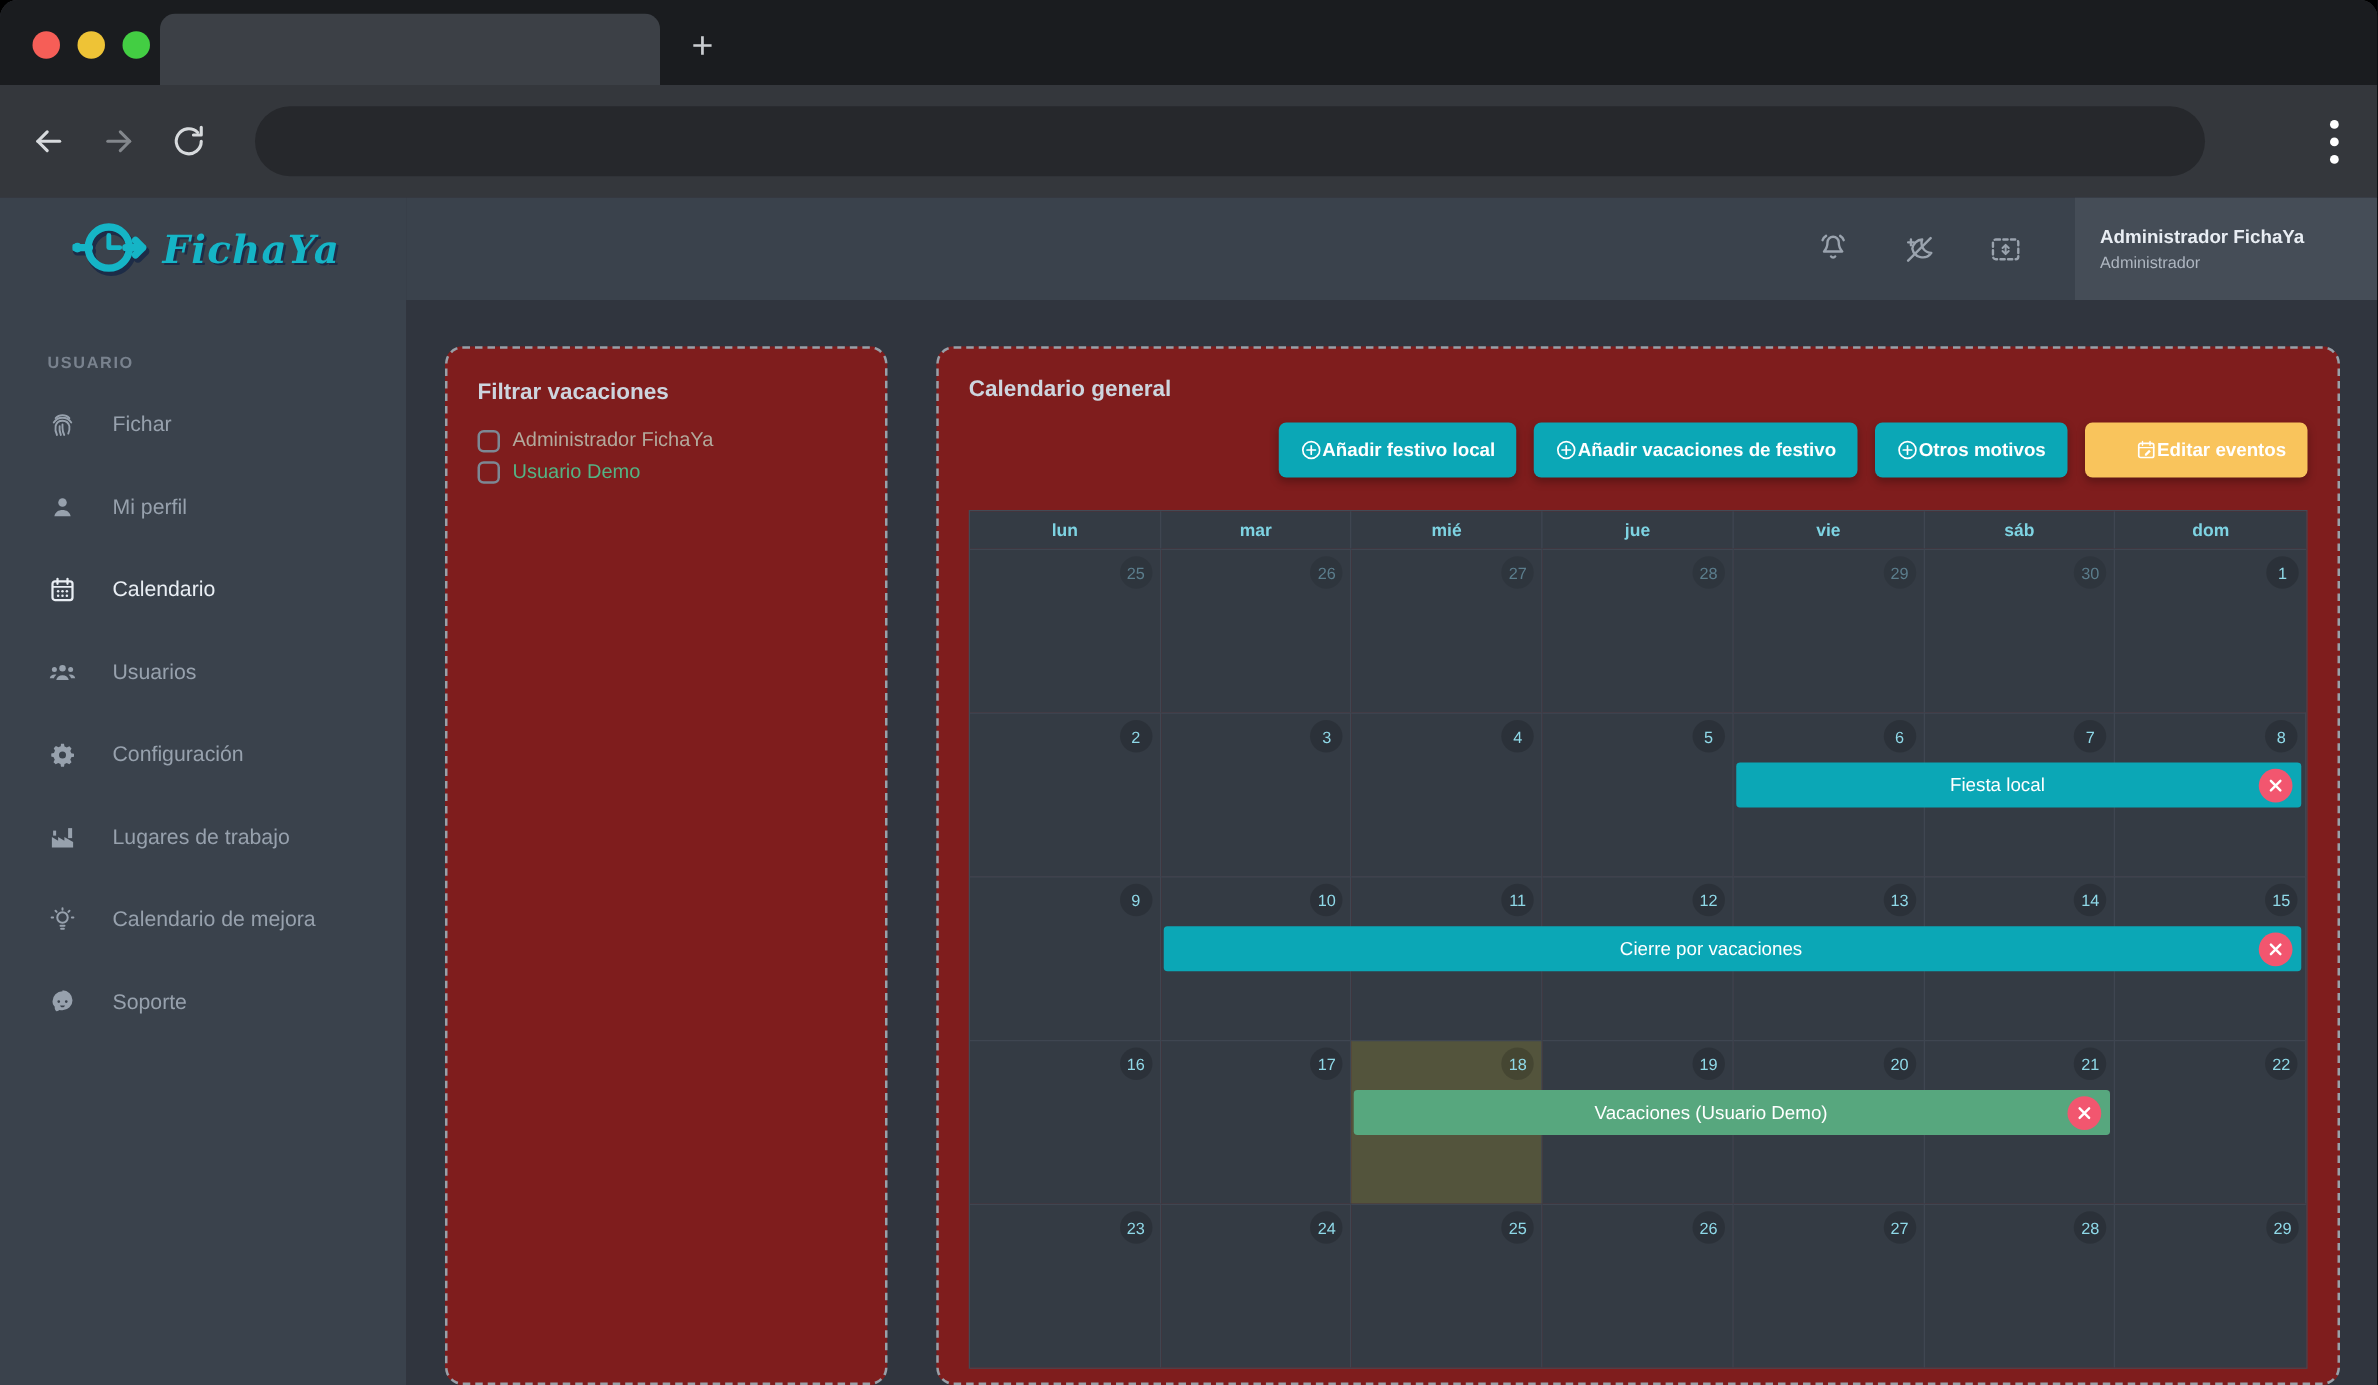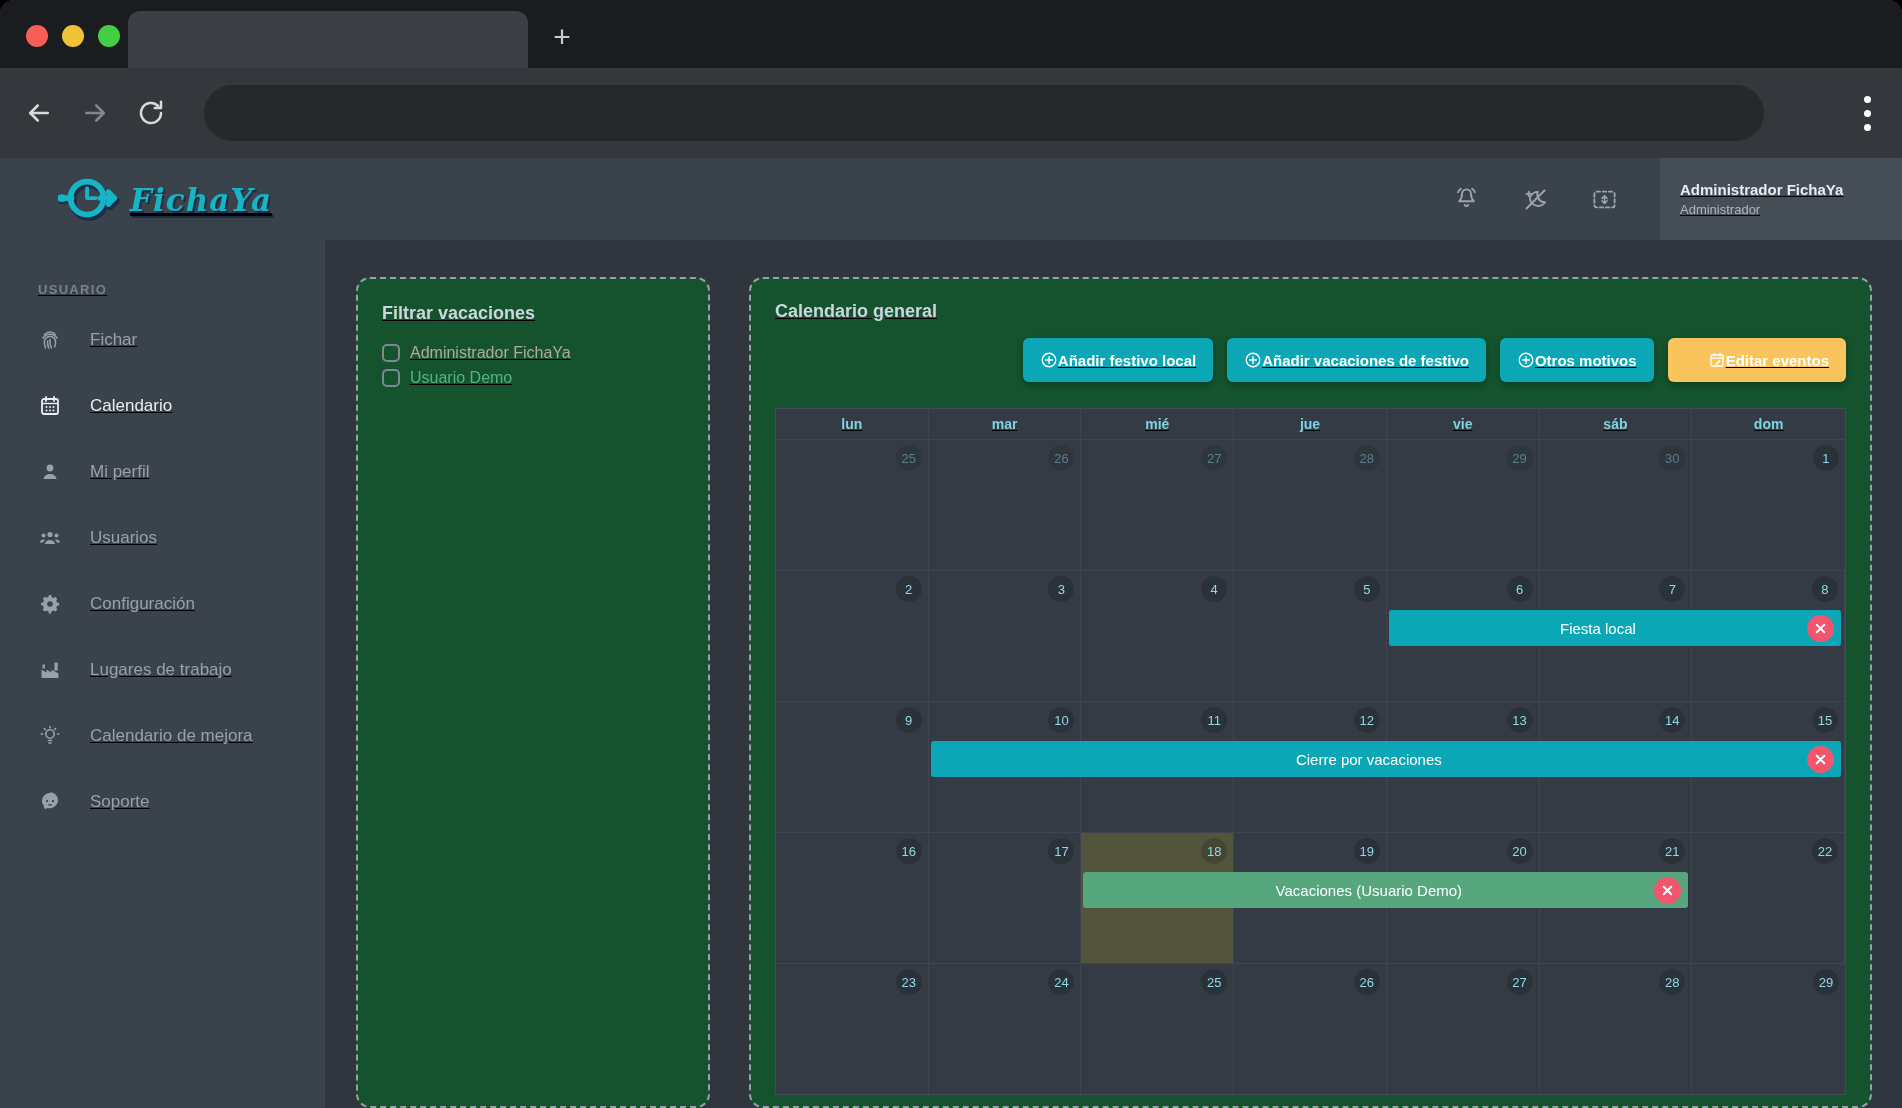--- a/index.html
+++ b/index.html
@@ -17,21 +17,21 @@
   .newtab-btn { position:absolute; left:546px; top:22px; width:32px; height:32px; color:#c9ccd0; font-size:30px; line-height:30px; text-align:center; cursor:pointer; }
   .toolbar { height:90px; background:#34373c; flex:none; display:flex; align-items:center; padding:0 30px 0 24px; }
   .nav-ico { width:30px; height:30px; margin-right:26px; color:#d7dadd; flex:none; }
   .nav-ico.dim { color:#83878c; }
   .nav-ico svg { width:100%; height:100%; }
   .addressbar { height:56px; width:1560px; background:#26282c; border-radius:28px; flex:none; margin-left:12px; }
   .kebab { margin-left:auto; width:10px; display:flex; flex-direction:column; align-items:center; gap:7px; cursor:pointer; }
   .kebab i { width:7px; height:7px; border-radius:50%; background:#fff; }
 
   
-  .page { flex:1; display:flex; overflow:hidden;text-decoration:underline; }
+  .page { flex:1; display:flex; overflow:hidden; }
   .sidebar { width:325px; flex:none; background:#3a424c; display:flex; flex-direction:column; }
   .logo-row { height:84px; display:flex; align-items:center; padding-left:58px; flex:none; }
   .logo-ico { width:62px; height:62px; flex:none; }
   .logo-word { margin-left:10px; font-family:"DejaVu Serif","Liberation Serif",serif; font-style:italic; font-weight:bold; font-size:31px; color:#15b5c6; text-shadow:2px 2px 0 #1d2c47; letter-spacing:1px; }
   .side-nav { padding-top:26px; }
   .section-label { padding:14px 0 10px 38px; font-size:13px; font-weight:bold; letter-spacing:1.3px; color:#79828e; }
   .side-item { height:66px; display:flex; align-items:center; padding-left:38px; cursor:pointer; color:#97a1ad; }
   .side-item .ico { width:24px; height:24px; margin-right:28px; flex:none; }
   .side-item .ico svg { width:100%; height:100%; }
   .side-item .lbl { font-size:17px; }
@@ -39,21 +39,21 @@
 
   .main { flex:1; display:flex; flex-direction:column; min-width:0; }
   .app-header { height:82px; flex:none; background:#3a424c; display:flex; align-items:center; justify-content:flex-end; }
   .hdr-ico { width:27px; height:27px; color:#9aa3ae; margin-right:42px; cursor:pointer; }
   .hdr-ico svg { width:100%; height:100%; }
   .user-block { width:242px; height:82px; background:#454d57; display:flex; flex-direction:column; justify-content:center; padding-left:20px; cursor:pointer; }
   .user-name { font-size:15px; font-weight:bold; color:#e8edf3; }
   .user-role { font-size:13px; color:#aeb6c0; margin-top:4px; }
 
   .content { flex:1; background:#30353e; padding:37px 30px 0 31px; display:flex; gap:39px; overflow:hidden; }
-  .panel { border:2px dashed #99a0a8; border-radius:14px; background:#14532d; }
+  .panel { border:2px dashed #99a0a8; border-radius:14px; background:#7f1d1d; }
 
   
   .filter-panel { width:354px; flex:none; padding:24px; }
   .panel-title { font-size:18px; font-weight:bold; color:#cdd5de; }
   .filter-opts { margin-top:20px; display:flex; flex-direction:column; gap:7px; }
   .opt-row { display:flex; align-items:center; gap:10px; cursor:pointer; }
   .cbox { width:18px; height:18px; border:2px solid #7d8894; border-radius:5px; background:transparent; flex:none; }
   .opt-lbl { font-size:16px; }
 
   
@@ -155,45 +155,45 @@
             <div class="side-item">
               <span class="ico"><svg viewBox="0 0 24 24" fill="none" stroke="currentColor" stroke-width="1.5" stroke-linecap="round">
                   <path d="M6.5 6.5A7.5 7.5 0 0 1 17.5 6.5"></path>
                   <path d="M5 10a8.3 8.3 0 0 1 14 0"></path>
                   <path d="M7.6 20c-1.2-2.4-1.6-4.8-1.1-7.3a5.7 5.7 0 0 1 11 .2c.3 2-.1 4.1-.9 6"></path>
                   <path d="M12 11.5v2.6c0 2.3.5 4.2 1.4 5.9"></path>
                   <path d="M9.7 13a13 13 0 0 0 1 7"></path>
                 </svg></span>
               <span class="lbl">Fichar</span>
             </div>
+            <div class="side-item">
+              <span class="ico"><svg viewBox="0 0 24 24" fill="currentColor">
+                  <circle cx="12" cy="8" r="3.4"></circle>
+                  <path d="M5.5 19c.6-3.4 3.3-5 6.5-5s5.9 1.6 6.5 5z"></path>
+                </svg></span>
+              <span class="lbl">Mi perfil</span>
+            </div>
             <div class="side-item active">
               <span class="ico"><svg viewBox="0 0 24 24" fill="none" stroke="currentColor" stroke-width="1.8">
                   <rect x="4" y="5" width="16" height="15" rx="2"></rect>
                   <path d="M4 9.5h16" stroke-width="1.4"></path>
                   <path d="M8 3v4M16 3v4" stroke-linecap="round"></path>
                   <g stroke="none" fill="currentColor">
                     <circle cx="8.5" cy="13" r="1"></circle>
                     <circle cx="12" cy="13" r="1"></circle>
                     <circle cx="15.5" cy="13" r="1"></circle>
                     <circle cx="8.5" cy="16.5" r="1"></circle>
                     <circle cx="12" cy="16.5" r="1"></circle>
                     <circle cx="15.5" cy="16.5" r="1"></circle>
                   </g>
                 </svg></span>
               <span class="lbl">Calendario</span>
             </div>
             <div class="side-item">
               <span class="ico"><svg viewBox="0 0 24 24" fill="currentColor">
-                  <circle cx="12" cy="8" r="3.4"></circle>
-                  <path d="M5.5 19c.6-3.4 3.3-5 6.5-5s5.9 1.6 6.5 5z"></path>
-                </svg></span>
-              <span class="lbl">Mi perfil</span>
-            </div>
-            <div class="side-item">
-              <span class="ico"><svg viewBox="0 0 24 24" fill="currentColor">
                   <circle cx="12" cy="8.5" r="2.6"></circle>
                   <path d="M7 18c.4-2.6 2.5-3.9 5-3.9s4.6 1.3 5 3.9z"></path>
                   <circle cx="5.5" cy="9.5" r="2"></circle>
                   <path d="M1.8 16.5C2.2 14.5 3.8 13.5 5.7 13.5c.5 0 1 .1 1.4.2-1.2 1-1.6 1.7-1.9 2.8z"></path>
                   <circle cx="18.5" cy="9.5" r="2"></circle>
                   <path d="M22.2 16.5c-.4-2-2-3-3.9-3-.5 0-1 .1-1.4.2 1.2 1 1.6 1.7 1.9 2.8z"></path>
                 </svg></span>
               <span class="lbl">Usuarios</span>
             </div>
             <div class="side-item">

